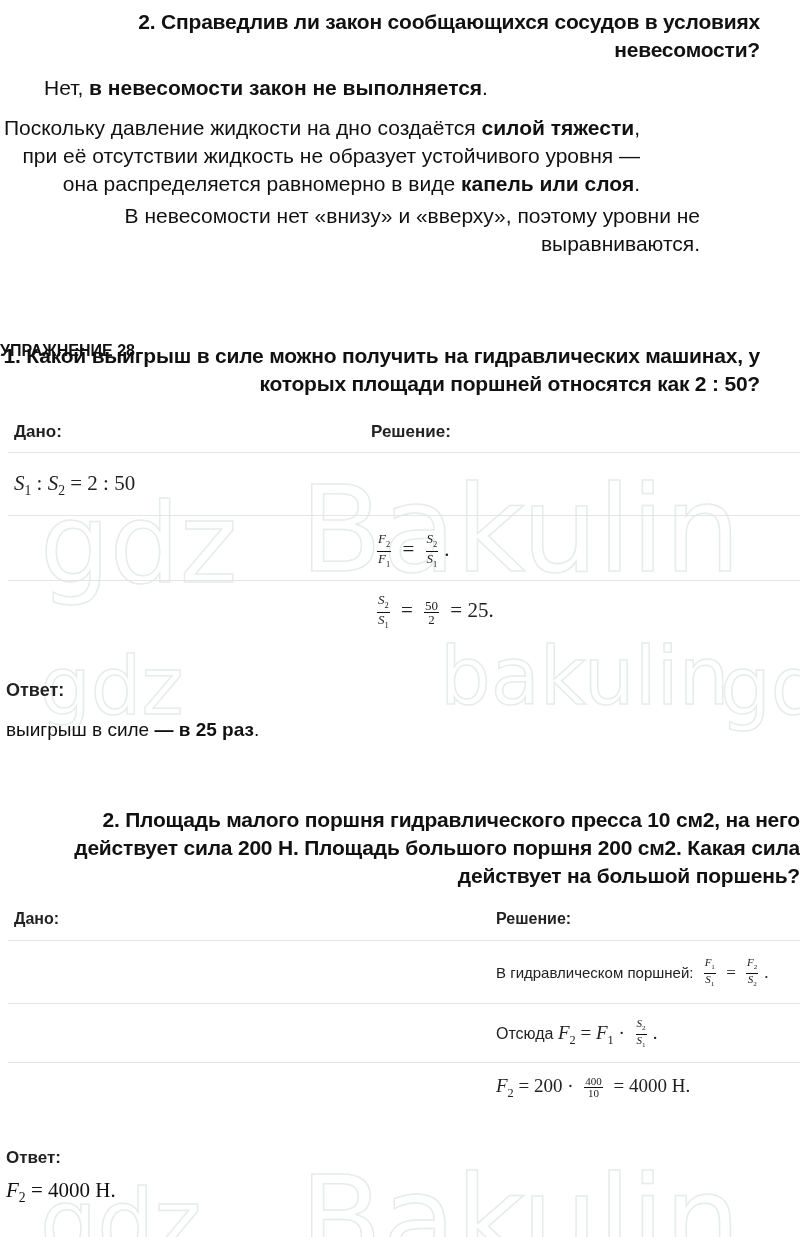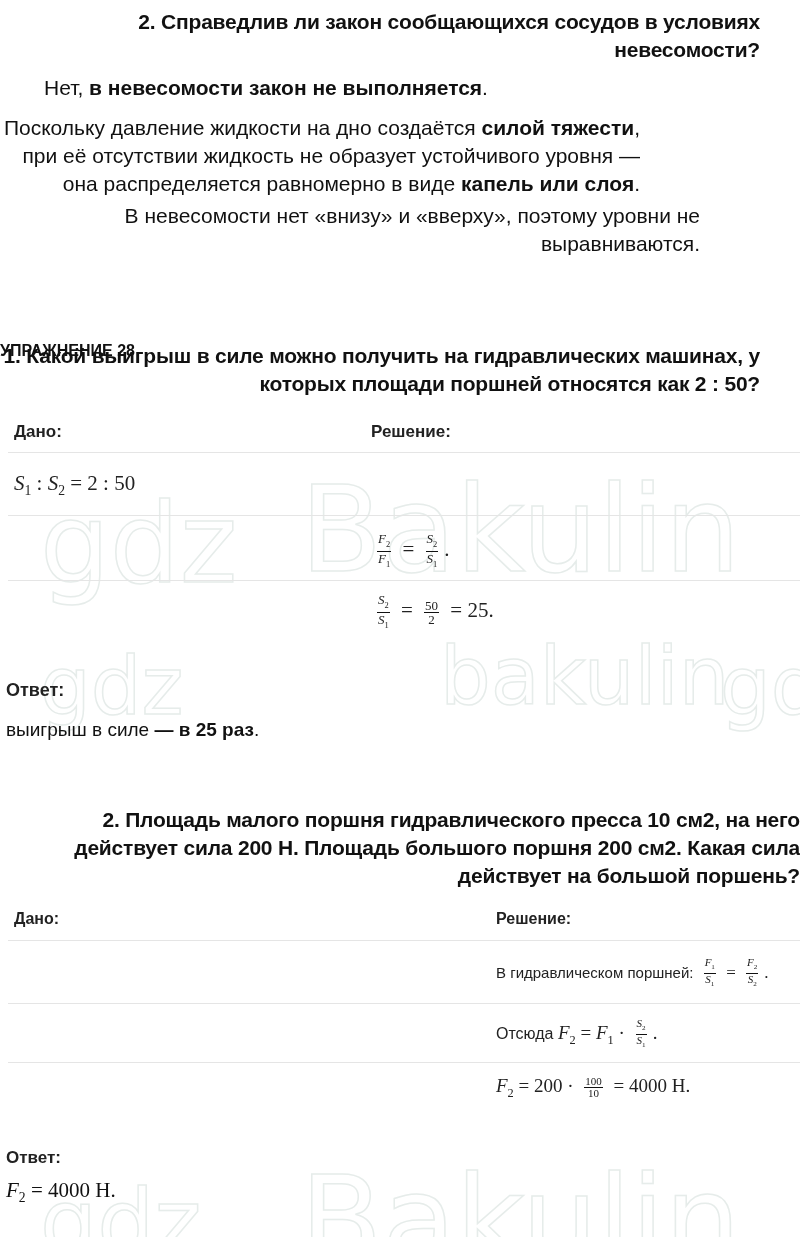--- a/index.html
+++ b/index.html
@@ -107,21 +107,21 @@
             </span>.</span></span>
     </div>
     <div class="row" style="top:104px;height:58px;">
       <span class="cell" style="left:488px;top:14px;font-size:16px;"><span>Отсюда</span> <span class="math" style="font-size:19px;"><i>F</i><sub>2</sub> = <i>F</i><sub>1</sub> · <span class="frac" style="font-size:11px;line-height:11px;">
               <span><i>S</i><sub>2</sub></span>
               <span><i>S</i><sub>1</sub></span>
             </span>.</span></span>
     </div>
     <div class="row" style="top:163px;height:60px;border-bottom:none;">
       <span class="math cell" style="left:488px;top:12px;font-size:19px;"><i>F</i><sub>2</sub> = 200 · <span class="frac" style="font-size:11px;line-height:11px;">
-            <span>100</span>
+            <span>400</span>
             <span>10</span>
           </span> = 4000 Н.</span>
     </div>
   </div>
 
   <div class="abs lbl" style="top:1148px;left:6px;font-size:17px;">Ответ:</div>
   <div class="abs math" style="top:1178px;left:6px;"><i>F</i><sub>2</sub> = 4000 Н.</div>
 
 </div>
 

